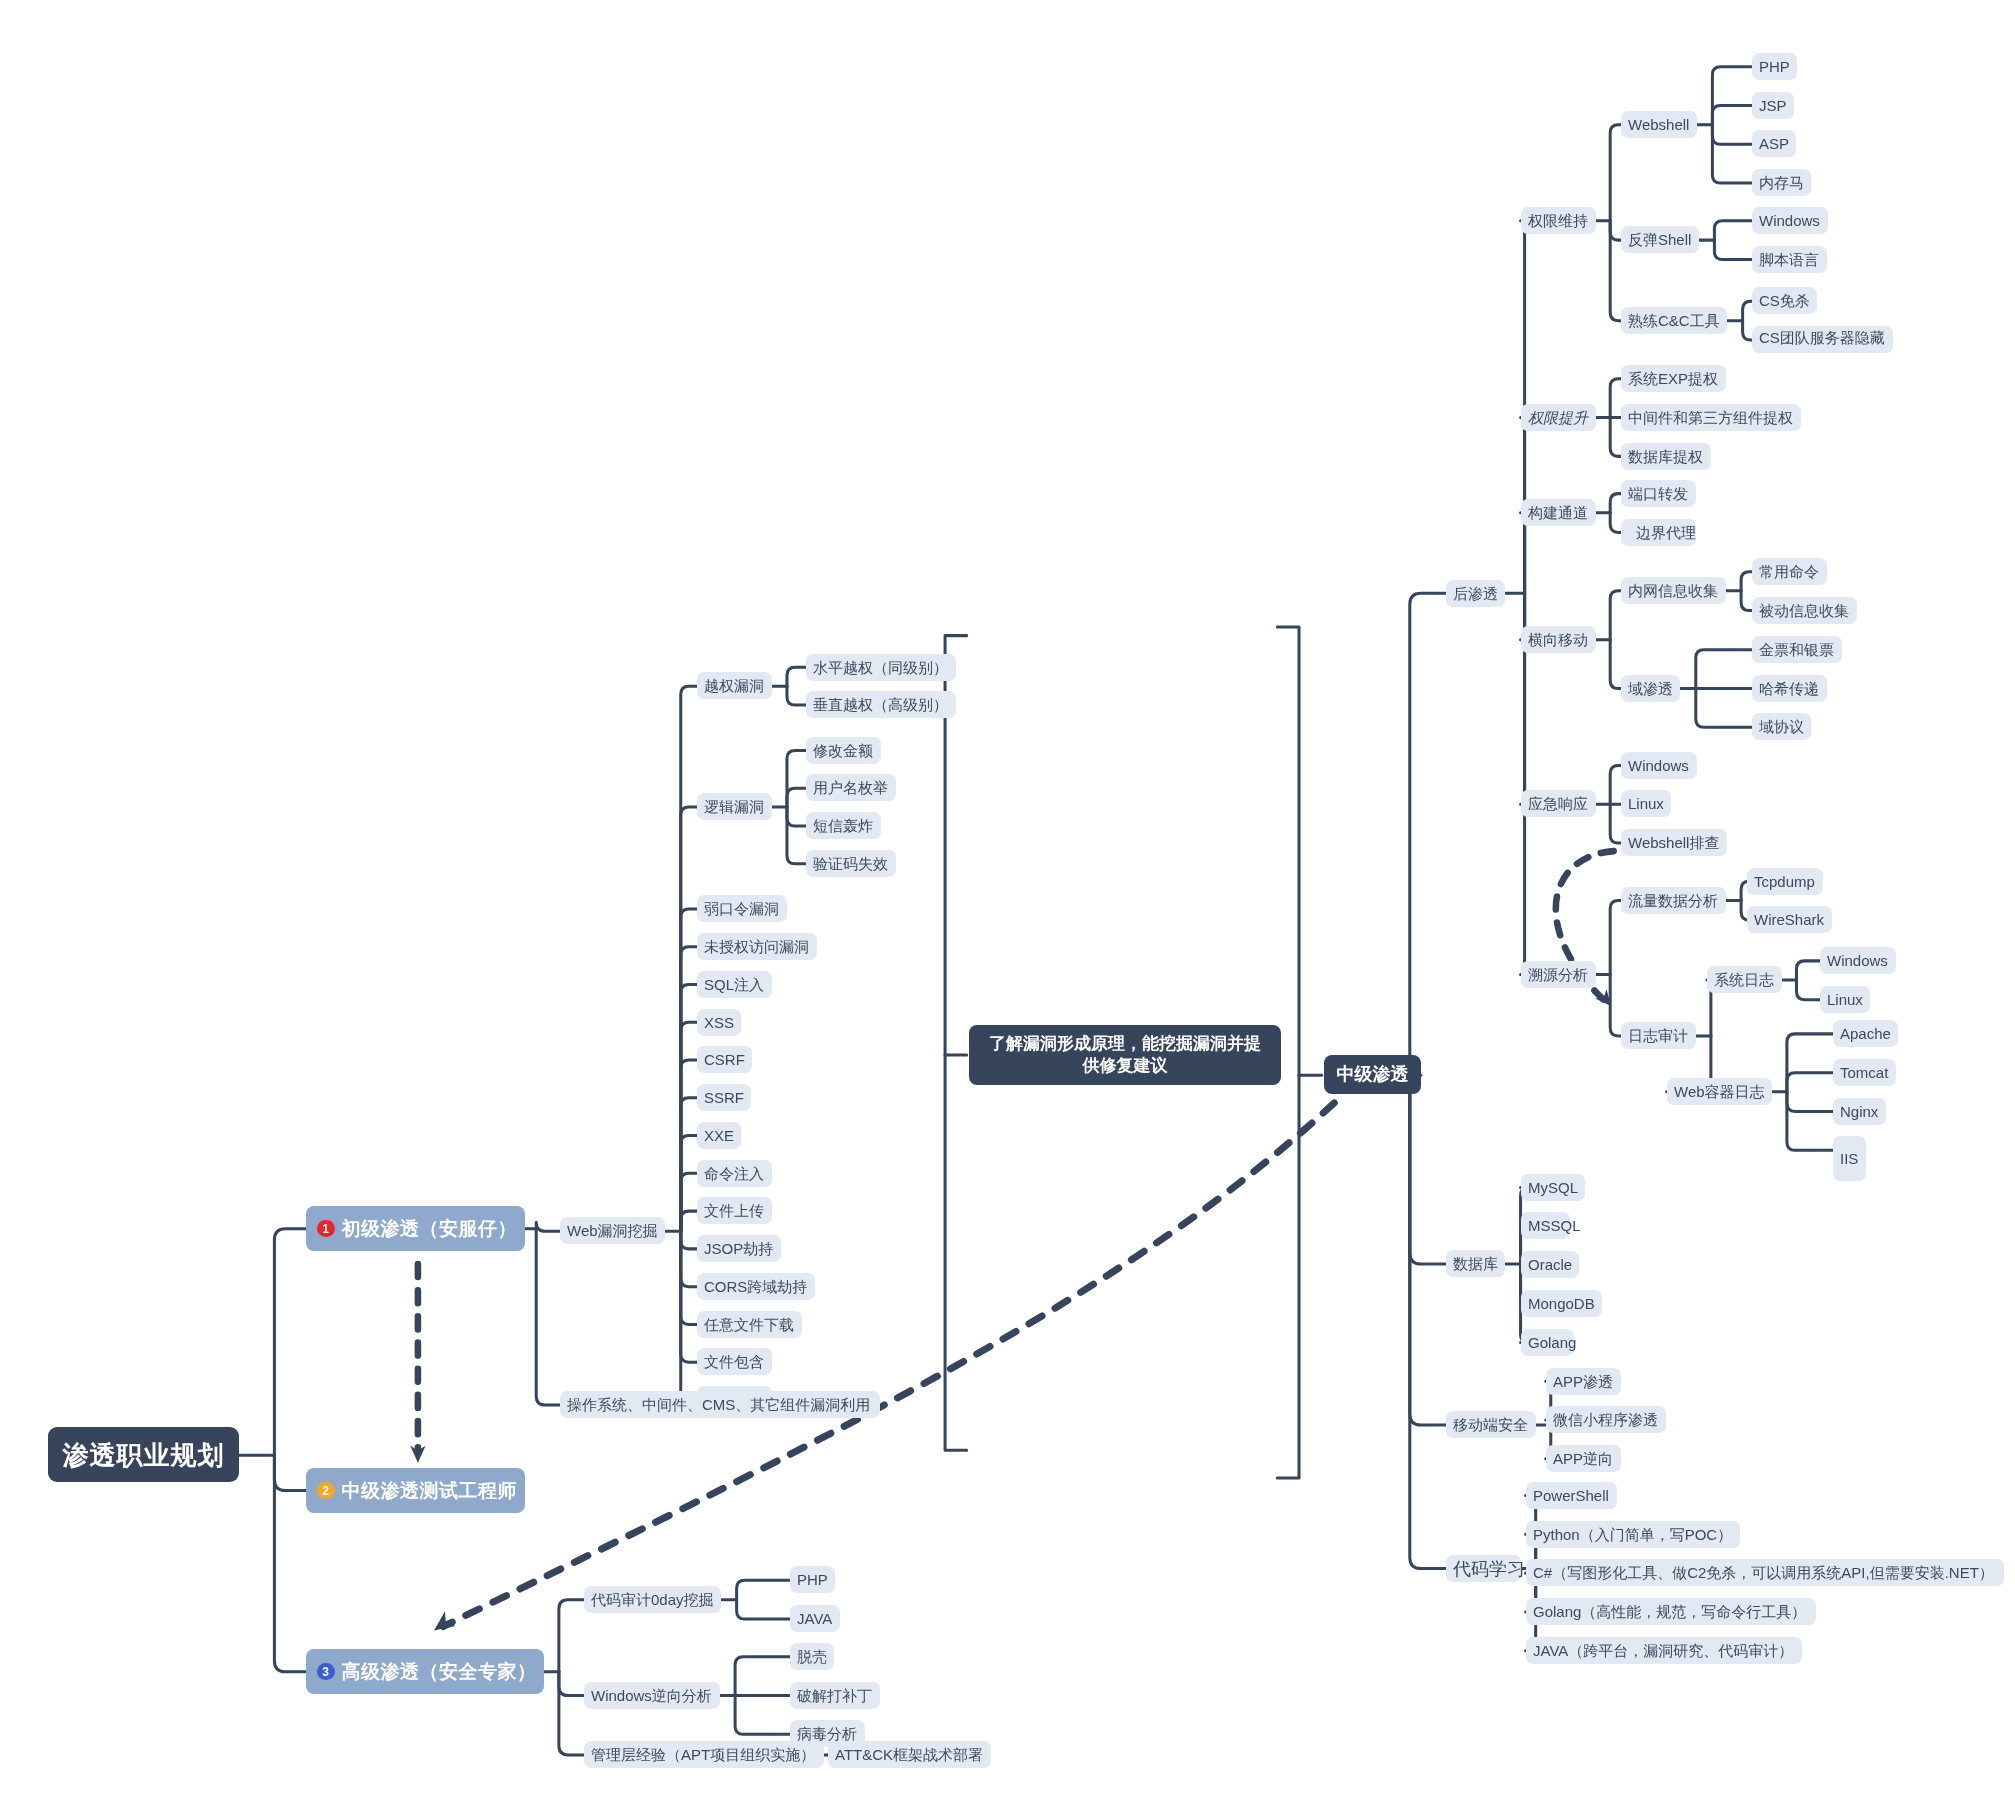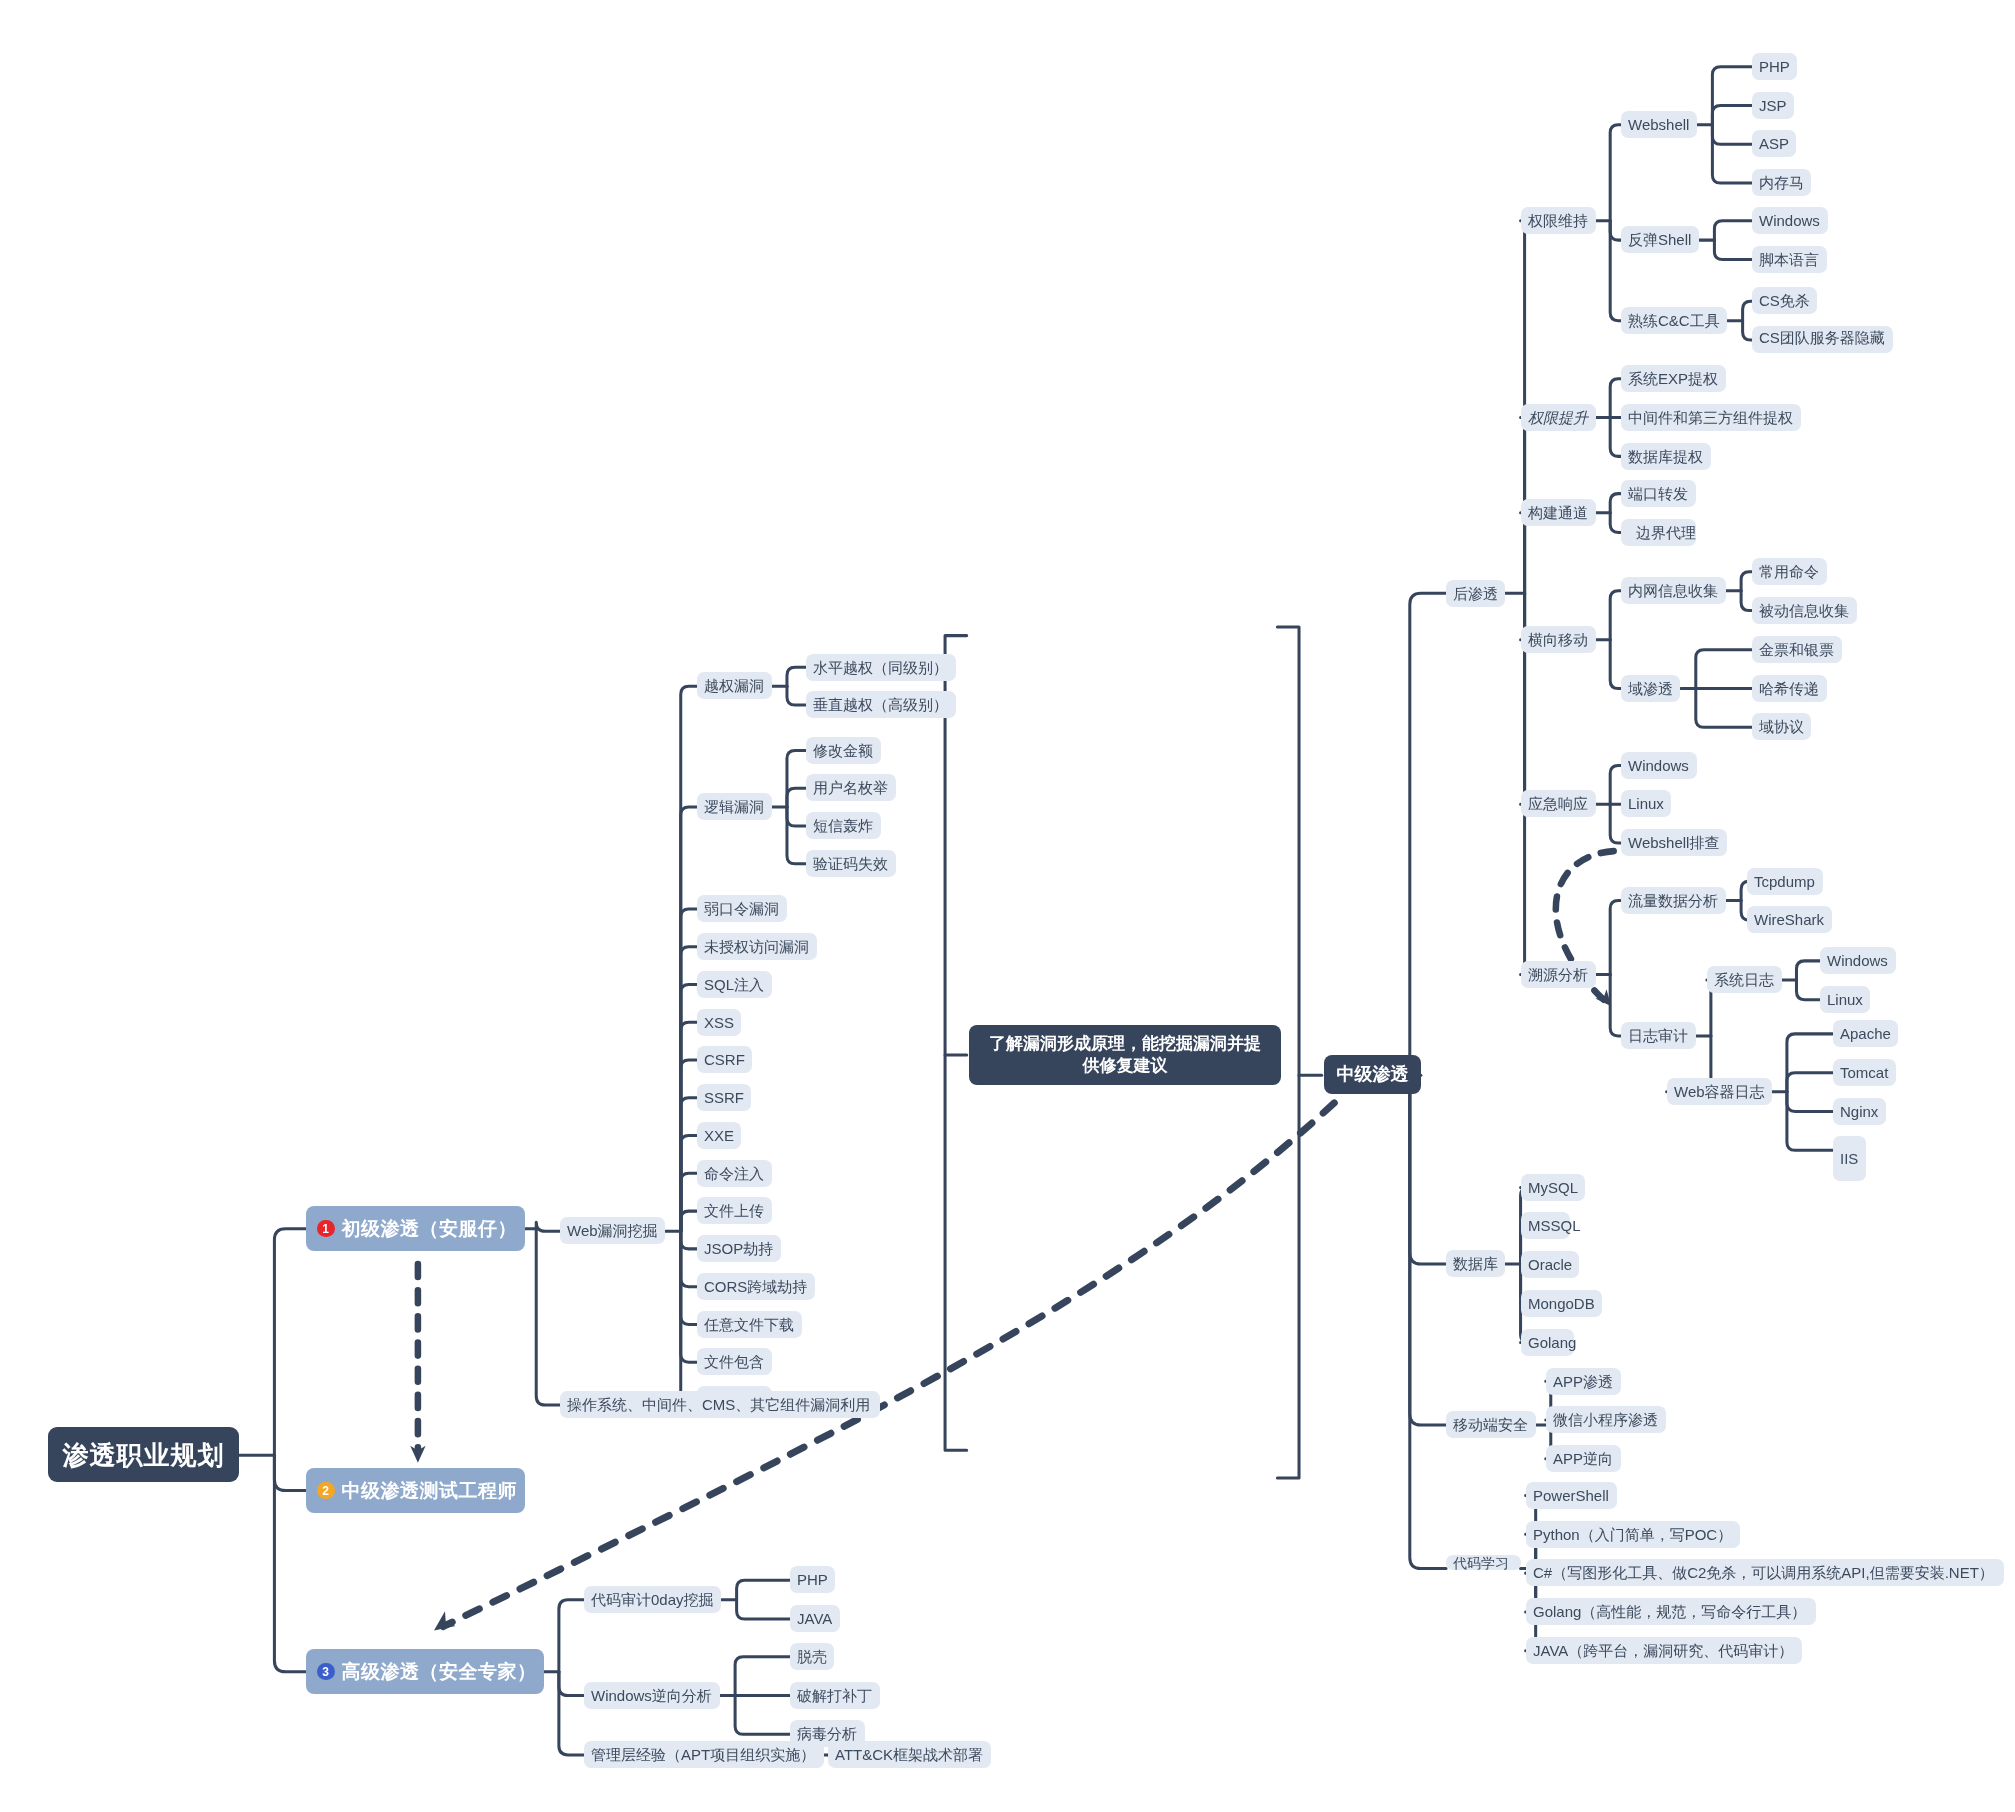--- a/index.html
+++ b/index.html
@@ -286,21 +286,21 @@
       </div>
       <div class="node" style="font-size: 15px; left: 1446px; top: 580px; width: 59px; height: 27px; padding: 0px 7px;">
         <span class="n-label">后渗透</span>
       </div>
       <div class="node" style="font-size: 15px; left: 1446px; top: 1250px; width: 59px; height: 27px; padding: 0px 7px;">
         <span class="n-label">数据库</span>
       </div>
       <div class="node" style="font-size: 15px; left: 1446px; top: 1411px; width: 90px; height: 27px; padding: 0px 7px;">
         <span class="n-label">移动端安全</span>
       </div>
-      <div class="node" style="font-size: 14px; left: 1446px; top: 1555px; width: 75px; height: 15px; padding: 0px 7px;">
+      <div class="node" style="font-size: 18px; left: 1446px; top: 1555px; width: 75px; height: 27px; padding: 0px 7px;">
         <span class="n-label">代码学习</span>
       </div>
       <div class="node" style="font-size: 15px; left: 1752px; top: 53px; width: 45px; height: 27px; padding: 0px 7px;">
         <span class="n-label">PHP</span>
       </div>
       <div class="node" style="font-size: 15px; left: 1752px; top: 92px; width: 42px; height: 27px; padding: 0px 7px;">
         <span class="n-label">JSP</span>
       </div>
       <div class="node" style="font-size: 15px; left: 1752px; top: 130px; width: 44px; height: 27px; padding: 0px 7px;">
         <span class="n-label">ASP</span>

